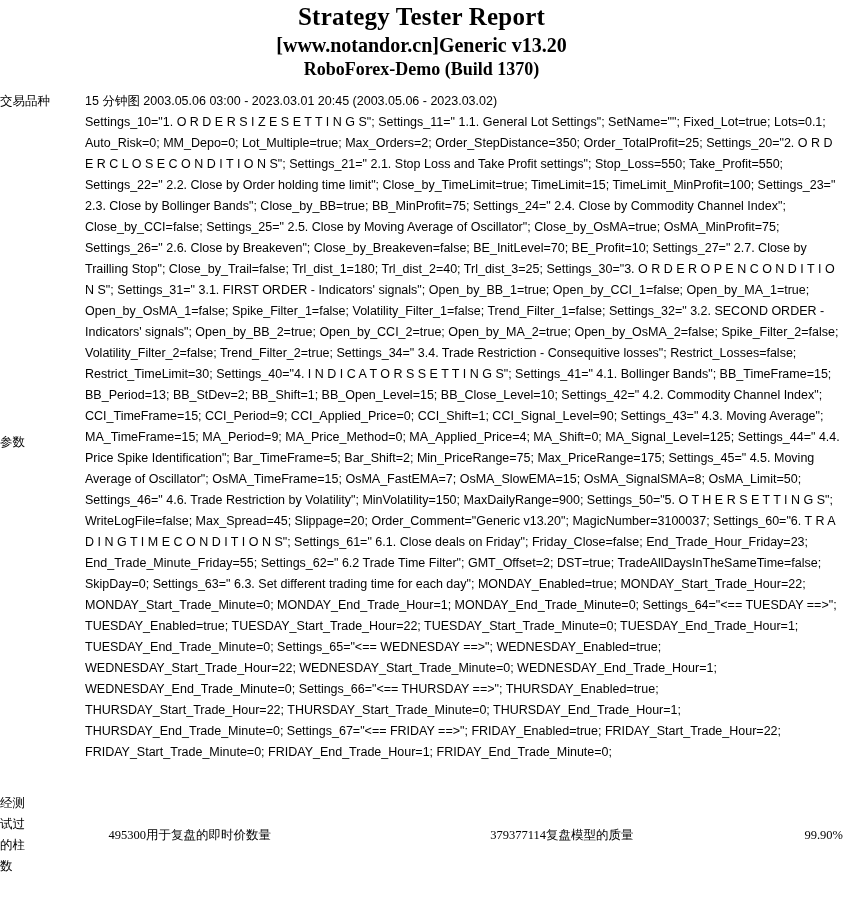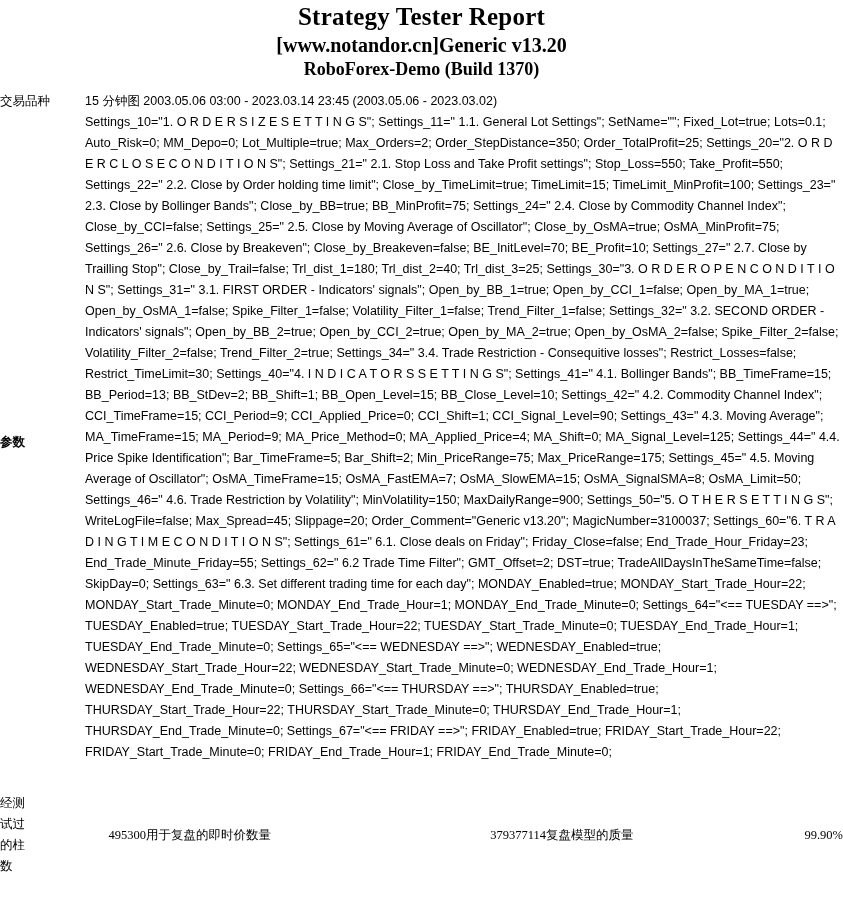--- a/index.html
+++ b/index.html
@@ -68,21 +68,20 @@
     padding-left: 2px;
   }
   .params-cell {
     font-size: 12px;
     line-height: 14.6px;
     text-align: left;
     padding-bottom: 10px !important;
   }
   td.params-label {
     vertical-align: middle !important;
-    font-weight: bold;
   }
 
   
   table.stats {
     width: 843px;
     border-collapse: collapse;
     table-layout: fixed;
     margin-top: 6px;
   }
   table.stats td {
@@ -131,21 +130,21 @@
   <div class="report-header">
     <div class="report-title">Strategy Tester Report</div>
     <div class="report-subtitle">[www.notandor.cn]Generic v13.20</div>
     <div class="report-server">RoboForex-Demo (Build 1370)</div>
   </div>
 
   <table class="info">
     <tbody>
       <tr>
         <td class="info-label">交易品种</td>
-        <td class="info-value">15 分钟图 2003.05.06 03:00 - 2023.03.14 23:45 (2003.05.06 - 2023.03.02)</td>
+        <td class="info-value">15 分钟图 2003.05.06 03:00 - 2023.03.01 20:45 (2003.05.06 - 2023.03.02)</td>
       </tr>
       <tr>
         <td class="info-label params-label">参数</td>
         <td class="info-value params-cell">Settings_10="1. O R D E R  S I Z E  S E T T I N G S"; Settings_11=" 1.1. General Lot Settings"; SetName=""; Fixed_Lot=true; Lots=0.1; Auto_Risk=0; MM_Depo=0; Lot_Multiple=true; Max_Orders=2; Order_StepDistance=350; Order_TotalProfit=25; Settings_20="2. O R D E R  C L O S E  C O N D I T I O N S"; Settings_21=" 2.1. Stop Loss and Take Profit settings"; Stop_Loss=550; Take_Profit=550; Settings_22=" 2.2. Close by Order holding time limit"; Close_by_TimeLimit=true; TimeLimit=15; TimeLimit_MinProfit=100; Settings_23=" 2.3. Close by Bollinger Bands"; Close_by_BB=true; BB_MinProfit=75; Settings_24=" 2.4. Close by Commodity Channel Index"; Close_by_CCI=false; Settings_25=" 2.5. Close by Moving Average of Oscillator"; Close_by_OsMA=true; OsMA_MinProfit=75; Settings_26=" 2.6. Close by Breakeven"; Close_by_Breakeven=false; BE_InitLevel=70; BE_Profit=10; Settings_27=" 2.7. Close by Trailling Stop"; Close_by_Trail=false; Trl_dist_1=180; Trl_dist_2=40; Trl_dist_3=25; Settings_30="3. O R D E R  O P E N  C O N D I T I O N S"; Settings_31=" 3.1. FIRST ORDER - Indicators' signals"; Open_by_BB_1=true; Open_by_CCI_1=false; Open_by_MA_1=true; Open_by_OsMA_1=false; Spike_Filter_1=false; Volatility_Filter_1=false; Trend_Filter_1=false; Settings_32=" 3.2. SECOND ORDER - Indicators' signals"; Open_by_BB_2=true; Open_by_CCI_2=true; Open_by_MA_2=true; Open_by_OsMA_2=false; Spike_Filter_2=false; Volatility_Filter_2=false; Trend_Filter_2=true; Settings_34=" 3.4. Trade Restriction - Consequitive losses"; Restrict_Losses=false; Restrict_TimeLimit=30; Settings_40="4. I N D I C A T O R S  S E T T I N G S"; Settings_41=" 4.1. Bollinger Bands"; BB_TimeFrame=15; BB_Period=13; BB_StDev=2; BB_Shift=1; BB_Open_Level=15; BB_Close_Level=10; Settings_42=" 4.2. Commodity Channel Index"; CCI_TimeFrame=15; CCI_Period=9; CCI_Applied_Price=0; CCI_Shift=1; CCI_Signal_Level=90; Settings_43=" 4.3. Moving Average"; MA_TimeFrame=15; MA_Period=9; MA_Price_Method=0; MA_Applied_Price=4; MA_Shift=0; MA_Signal_Level=125; Settings_44=" 4.4. Price Spike Identification"; Bar_TimeFrame=5; Bar_Shift=2; Min_PriceRange=75; Max_PriceRange=175; Settings_45=" 4.5. Moving Average of Oscillator"; OsMA_TimeFrame=15; OsMA_FastEMA=7; OsMA_SlowEMA=15; OsMA_SignalSMA=8; OsMA_Limit=50; Settings_46=" 4.6. Trade Restriction by Volatility"; MinVolatility=150; MaxDailyRange=900; Settings_50="5. O T H E R  S E T T I N G S"; WriteLogFile=false; Max_Spread=45; Slippage=20; Order_Comment="Generic v13.20"; MagicNumber=3100037; Settings_60="6. T R A D I N G  T I M E  C O N D I T I O N S"; Settings_61=" 6.1. Close deals on Friday"; Friday_Close=false; End_Trade_Hour_Friday=23; End_Trade_Minute_Friday=55; Settings_62=" 6.2 Trade Time Filter"; GMT_Offset=2; DST=true; TradeAllDaysInTheSameTime=false; SkipDay=0; Settings_63=" 6.3. Set different trading time for each day"; MONDAY_Enabled=true; MONDAY_Start_Trade_Hour=22; MONDAY_Start_Trade_Minute=0; MONDAY_End_Trade_Hour=1; MONDAY_End_Trade_Minute=0; Settings_64="&lt;== TUESDAY ==&gt;"; TUESDAY_Enabled=true; TUESDAY_Start_Trade_Hour=22; TUESDAY_Start_Trade_Minute=0; TUESDAY_End_Trade_Hour=1; TUESDAY_End_Trade_Minute=0; Settings_65="&lt;== WEDNESDAY ==&gt;"; WEDNESDAY_Enabled=true; WEDNESDAY_Start_Trade_Hour=22; WEDNESDAY_Start_Trade_Minute=0; WEDNESDAY_End_Trade_Hour=1; WEDNESDAY_End_Trade_Minute=0; Settings_66="&lt;== THURSDAY ==&gt;"; THURSDAY_Enabled=true; THURSDAY_Start_Trade_Hour=22; THURSDAY_Start_Trade_Minute=0; THURSDAY_End_Trade_Hour=1; THURSDAY_End_Trade_Minute=0; Settings_67="&lt;== FRIDAY ==&gt;"; FRIDAY_Enabled=true; FRIDAY_Start_Trade_Hour=22; FRIDAY_Start_Trade_Minute=0; FRIDAY_End_Trade_Hour=1; FRIDAY_End_Trade_Minute=0;</td>
       </tr>
     </tbody>
   </table>
 
   <table class="stats">
     <tbody>

